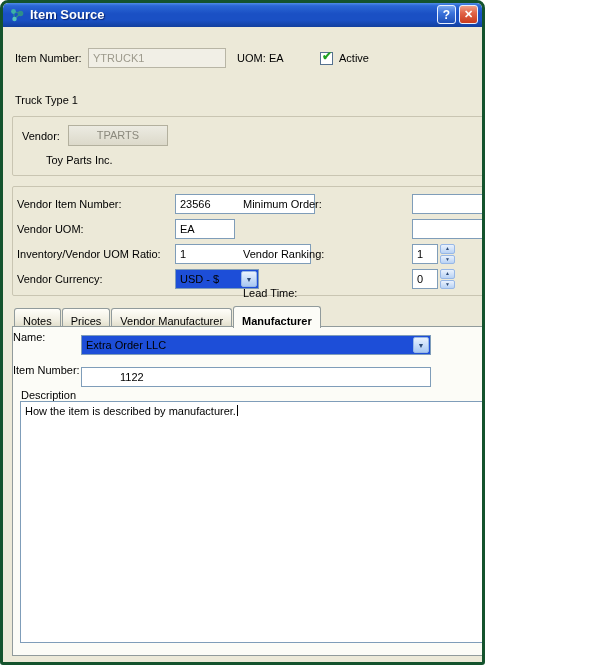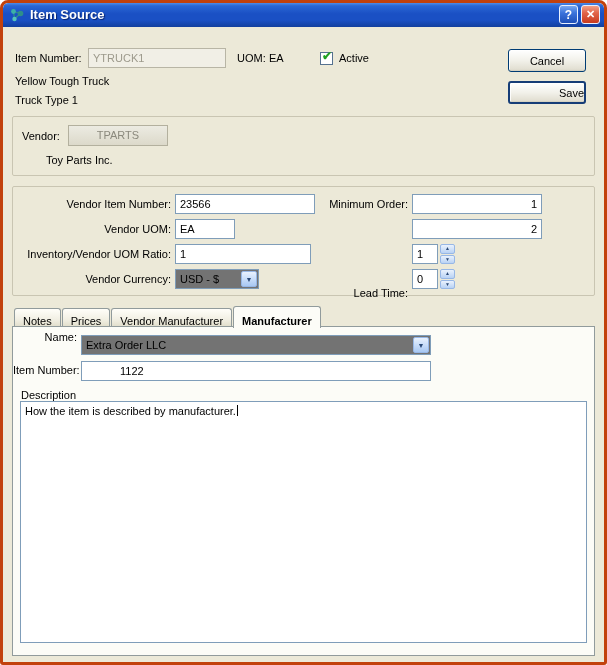--- a/index.html
+++ b/index.html
@@ -1,61 +1,61 @@
 <!DOCTYPE html>
 <html><head>
 <meta charset="utf-8">
 <style>
   * { margin:0; padding:0; box-sizing:border-box; }
   html,body { width:607px; height:665px; }
   body { font-family:"Liberation Sans", sans-serif; font-size:11px; background:#fff; }
 
-  .window { position:relative; width:607px; height:665px; background:#ece9d8;
-            border:3px solid #c2410c; border-radius:8px 8px 3px 3px; overflow:hidden; }
+  .window { position:relative; width:485px; height:665px; background:#ece9d8;
+            border:3px solid #14532d; border-radius:8px 8px 3px 3px; overflow:hidden; }
 
   
   .titlebar { position:absolute; top:0; left:0; right:0; height:24px;
               background:linear-gradient(180deg,#4e8ce8 0%,#2a66d4 12%,#1a50c4 45%,#1a50c4 72%,#123f9e 100%);
               border-radius:5px 5px 0 0; }
   .ticon { position:absolute; left:6px; top:4px; width:16px; height:16px; }
   .ttext { position:absolute; left:27px; top:0; line-height:24px; color:#fff; font-weight:bold;
            font-size:13px; text-shadow:1px 1px 1px rgba(0,20,80,.75); white-space:nowrap; }
   .tbtn { position:absolute; top:2px; width:19px; height:19px; border:1px solid #e8f0ff;
           border-radius:3px; color:#fff; display:flex; align-items:center; justify-content:center;
           font-weight:bold; cursor:default; }
   .tbtn.help  { right:26px; background:linear-gradient(180deg,#7aa8f0 0%,#3c74dc 40%,#1e4fb8 100%); font-size:12px; }
   .tbtn.close { right:4px;  background:linear-gradient(180deg,#f0a088 0%,#e2654a 40%,#c93a1d 100%); font-size:11px; }
   .tbtn i { font-style:normal; }
 
   .bodyarea { position:absolute; top:24px; left:0; right:0; bottom:0; background:#ece9d8; }
 
   
   .lbl { position:absolute; height:20px; line-height:20px; white-space:nowrap; color:#000; }
-  .lbl.r { text-align:right; }
+  .lbl.r { }
   .txt { position:absolute; height:20px; border:1px solid #7f9db9; background:#fff;
          font-family:"Liberation Sans", sans-serif; font-size:11px; padding:0 4px; color:#000; }
   .txt.num { text-align:right; }
   .txt.dis { background:#f1efe6; border-color:#b8b5a5; color:#9d9a8c; }
 
   .btn { position:absolute; width:78px; height:23px; border:1px solid #003c74; border-radius:3px;
          background:linear-gradient(180deg,#ffffff 0%,#f2f1ea 50%,#e2dfd2 92%,#cfccbc 100%);
          font-family:"Liberation Sans", sans-serif; font-size:11px; color:#000;
          box-shadow:inset 1px 1px 0 rgba(255,255,255,.85); cursor:default; }
   .btn.default { border:2px solid #163d77;text-align:right; }
 
   .group { position:absolute; border:1px solid #c9c5b2; border-radius:2px; }
 
   .vendorbox { position:absolute; width:100px; height:21px; line-height:19px; text-align:center;
                background:linear-gradient(180deg,#ecebe2,#dcd9ca); border:1px solid #b3b09e; color:#8b897d; }
 
   .checkbox { position:absolute; width:13px; height:13px; background:#fff; border:1px solid #55718f; }
   .checkbox .check { position:absolute; left:1px; top:-3px; color:#21a121; font-size:12px;
                      font-weight:bold; font-style:normal; line-height:13px; }
 
-  .combo { position:absolute; height:20px; border:1px solid #7f9db9; background:#737373; }
+  .combo { position:absolute; height:20px; border:1px solid #7f9db9; background:#1d4ed8; }
   .combo-text { position:absolute; left:4px; top:0; line-height:18px; white-space:nowrap; }
   .combo-arrow { position:absolute; right:1px; top:1px; bottom:1px; width:16px;
                  background:linear-gradient(180deg,#e9f1fd 0%,#cbdffa 45%,#a9c8f2 100%);
                  border:1px solid #97b7e6; border-radius:2px; display:flex; align-items:center;
                  justify-content:center; color:#2b4a78; }
   .combo-arrow i { font-style:normal; font-size:7px; }
 
   .spin { position:absolute; width:15px; height:20px; display:flex; flex-direction:column; }
   .spinbtn { flex:1; border:1px solid #97b7e6; border-radius:2px;
              background:linear-gradient(180deg,#eaf2fd,#b9d2f4); display:flex; align-items:center;
@@ -106,21 +106,20 @@
     <span class="lbl" style="left:12px;top:21px">Item Number:</span>
     <input class="txt dis" style="left: 85px; top: 21px; width: 138px;" readonly="" value="YTRUCK1">
     <span class="lbl" style="left:234px;top:21px">UOM:</span>
     <span class="lbl" style="left:266px;top:21px">EA</span>
     <span class="checkbox" style="left:317px;top:25px">
       <i class="check">✔</i>
     </span>
     <span class="lbl" style="left:336px;top:21px">Active</span>
     <button class="btn" style="left:505px;top:22px">Cancel</button>
     <button class="btn default" style="left:505px;top:54px">Save</button>
-    <span class="lbl" style="left:12px;top:44px">Yellow Tough Truck</span>
     <span class="lbl" style="left:12px;top:63px">Truck Type 1</span>
 
     <div class="group" style="left:9px;top:89px;width:583px;height:60px">
       <span class="lbl" style="left:9px;top:9px">Vendor:</span>
       <span class="vendorbox" style="left:55px;top:8px">TPARTS</span>
       <span class="lbl" style="left:33px;top:33px">Toy Parts Inc.</span>
     </div>
 
     <div class="group" style="left:9px;top:159px;width:583px;height:110px">
 
@@ -128,20 +127,21 @@
       <input class="txt" style="left: 162px; top: 7px; width: 140px;" value="23566">
       <span class="lbl r" style="left:230px;top:7px;width:165px">Minimum Order:</span>
       <input class="txt num" style="left: 399px; top: 7px; width: 130px;" value="1">
 
       <span class="lbl r" style="left:4px;top:32px;width:154px">Vendor UOM:</span>
       <input class="txt" style="left: 162px; top: 32px; width: 60px;" value="EA">
       <input class="txt num" style="left: 399px; top: 32px; width: 130px;" value="2">
 
       <span class="lbl r" style="left:4px;top:57px;width:154px">Inventory/Vendor UOM Ratio:</span>
       <input class="txt" style="left: 162px; top: 57px; width: 136px;" value="1">
+      <span class="lbl r" style="left:230px;top:57px;width:165px">Vendor Ranking:</span>
       <input class="txt" style="left: 399px; top: 57px; width: 26px;" value="1">
       <span class="spin" style="left:427px;top:57px">
         <span class="spinbtn">
             <i>▲</i>
           </span>
         <span class="spinbtn">
             <i>▼</i>
           </span>
       </span>
 
@@ -173,21 +173,21 @@
 
     <div class="panel" style="left:9px;top:299px;width:583px;height:330px">
       <span class="lbl r" style="left:0;top:0;width:64px">Name:</span>
       <span class="combo" style="left:68px;top:8px;width:350px">
         <span class="combo-text">Extra Order LLC</span>
         <span class="combo-arrow">
             <i>▼</i>
           </span>
       </span>
       <span class="lbl r" style="left:0;top:33px;width:64px">Item Number:</span>
-      <input class="txt" style="left: 68px; top: 34px; width: 350px; padding-left: 38px;" value="1122">
+      <input class="txt" style="left: 68px; top: 40px; width: 350px; padding-left: 38px;" value="1122">
       <span class="lbl" style="left:8px;top:58px">Description</span>
       <div class="textarea" style="left:7px;top:74px;width:567px;height:242px">
         <span>How the item is described by manufacturer.</span><span class="caret"></span>
       </div>
     </div>
 
   </div>
 </div>
 
 </body></html>

